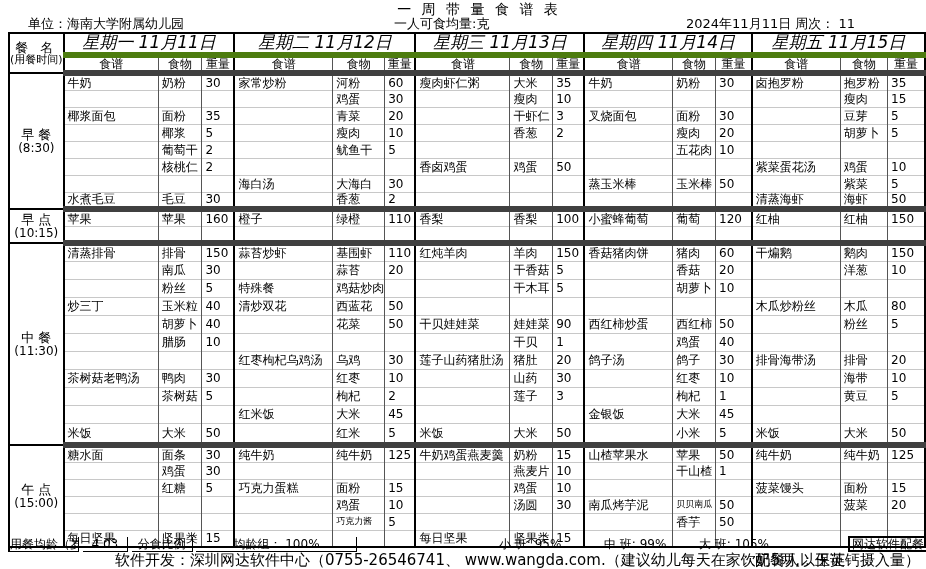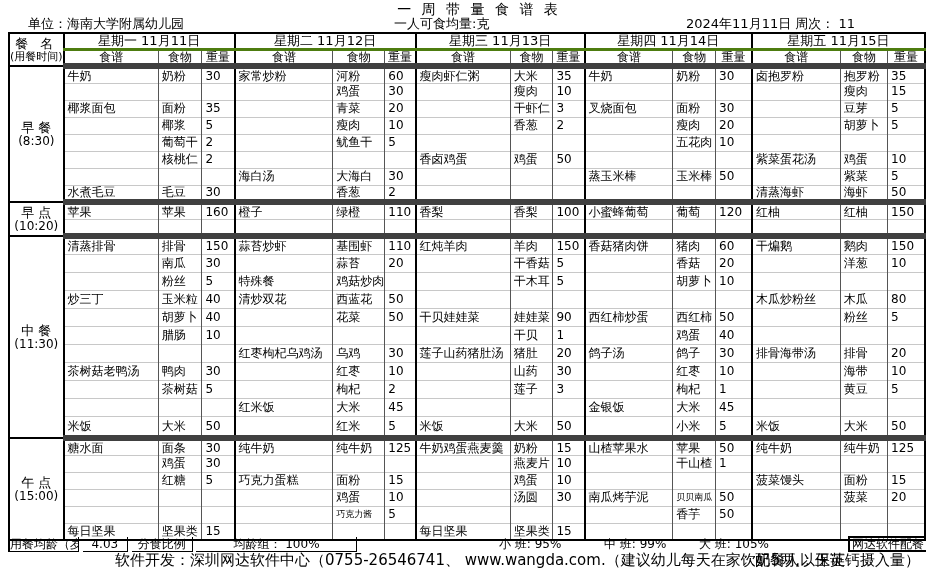--- a/index.html
+++ b/index.html
@@ -11,21 +11,21 @@
   .info-row span{position:absolute;white-space:nowrap;top:0;}
   .unit{left:28px;}
   .per-person{left:394px;}
   .date-week{left:686px;}
 
   table.menu{position:absolute;top:32px;left:8px;border-collapse:collapse;
              table-layout:fixed;border:2px solid #000;}
   td{font-size:12px;vertical-align:middle;padding:0 0 0 3px;white-space:nowrap;
      overflow:visible;line-height:1.05;border-top:1px solid #c8c8c8;}
   thead td{text-align:center;padding:0;border-top:none;}
-  td.day-h{border-bottom:3px solid #4d7c0f;font-size:13px;}
+  td.day-h{border-bottom:6px solid #4d7c0f;font-size:17px;font-style:italic;}
   td.sub-h{border-bottom:2px solid #000;font-size:12px;}
   td.v{border-left:1px solid #555;}
   td.ds{border-left:2px solid #000;}
   td.st{border-top:6px solid #404040;}
   td.mh{padding:0;text-align:center;}
   .mh .l1{font-size:13px;letter-spacing:4px;}
   .mh .l2{font-size:11px;white-space:nowrap;overflow:hidden;}
   td.mc{text-align:center;padding:0;font-size:13px;border-top:2px solid #000;}
   .mc .t{font-size:12px;}
   td.small-txt{font-size:9px;}
@@ -238,21 +238,21 @@
         <td class="ds"></td>
         <td class="v"></td>
         <td class="v"></td>
         <td class="ds">清蒸海虾</td>
         <td class="v">海虾</td>
         <td class="v">50</td>
       </tr>
       <tr style="height: 17px;">
         <td class="mc" rowspan="2">
           <div>早 点</div>
-          <div class="t">(10:20)</div>
+          <div class="t">(10:15)</div>
         </td>
         <td class="ds st">苹果</td>
         <td class="v st">苹果</td>
         <td class="v st">160</td>
         <td class="ds st">橙子</td>
         <td class="v st">绿橙</td>
         <td class="v st">110</td>
         <td class="ds st">香梨</td>
         <td class="v st">香梨</td>
         <td class="v st">100</td>

